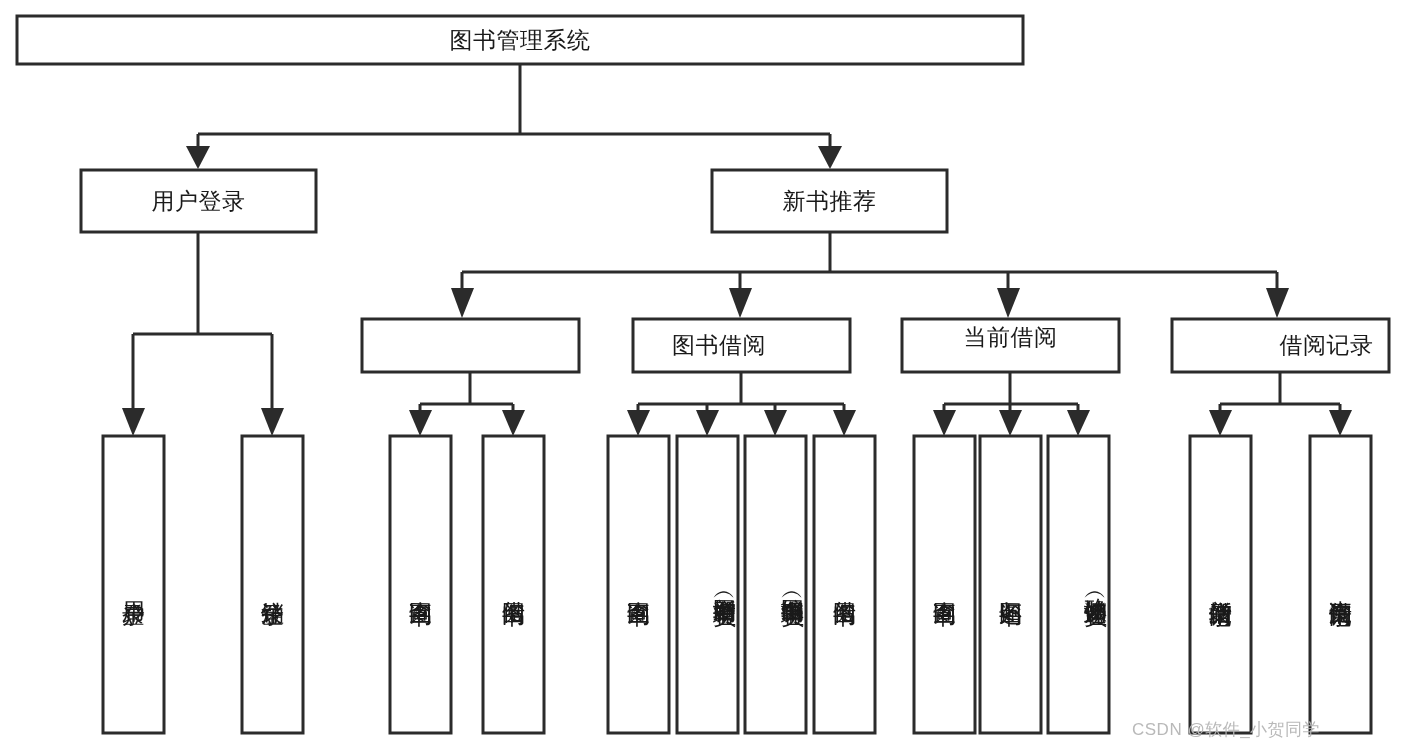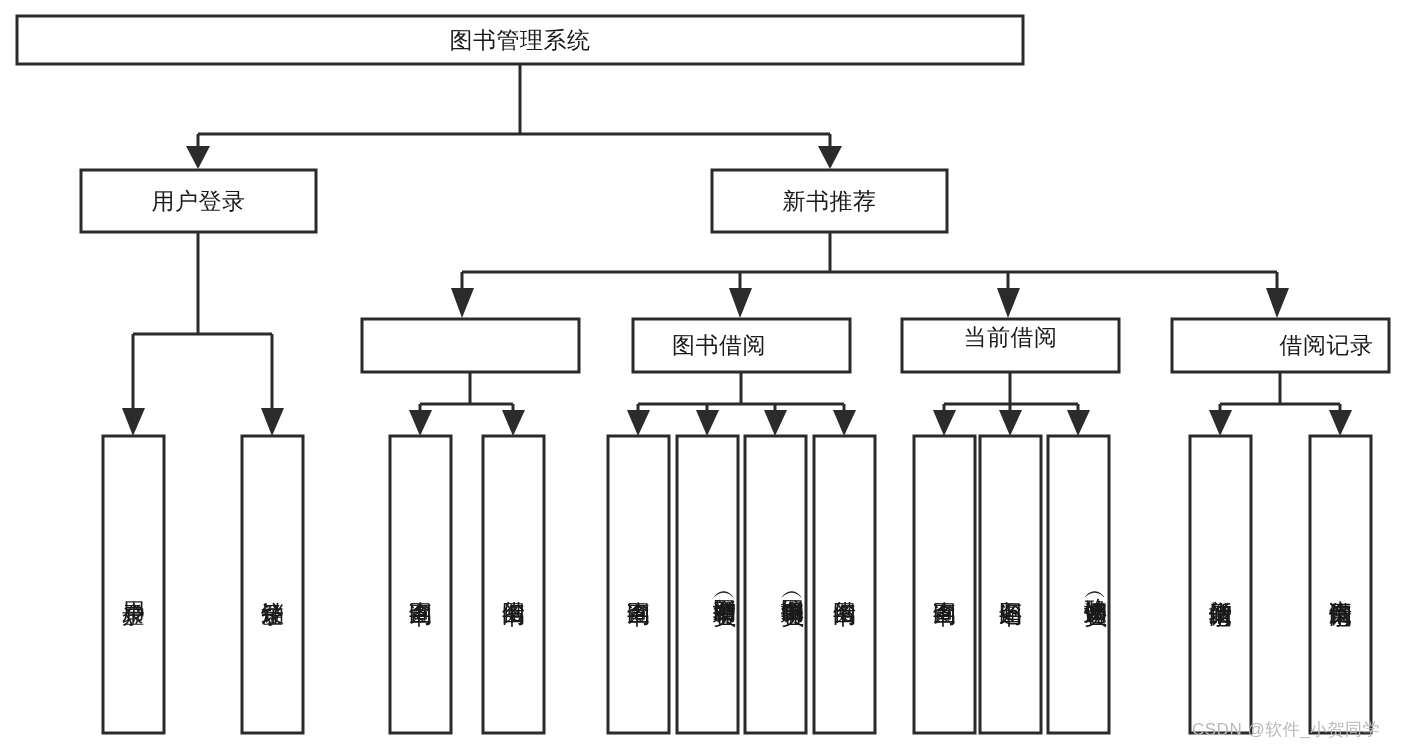--- a/index.html
+++ b/index.html
@@ -192,15 +192,15 @@
   <div class="node-label-v" style="left:745px; top:436px; width:61px; height:297px; align-items:flex-start;">编辑图书（管理员）</div>
   <div class="node-label-v" style="left:814px; top:436px; width:61px; height:297px;">借阅图书</div>
 
   <div class="node-label-v" style="left:914px; top:436px; width:61px; height:297px;">查询图书</div>
   <div class="node-label-v" style="left:980px; top:436px; width:61px; height:297px;">归还图书</div>
   <div class="node-label-v" style="left:1048px; top:436px; width:61px; height:297px; align-items:flex-start;">确认归还（管理员）</div>
 
   <div class="node-label-v" style="left:1190px; top:436px; width:61px; height:297px;">新增借阅记录</div>
   <div class="node-label-v" style="left:1310px; top:436px; width:61px; height:297px;">查询借阅记录</div>
 
-  <div class="watermark" style="left:1192px; top:718px;">CSDN @软件_小贺同学</div>
+  <div class="watermark" style="left:1132px; top:718px;">CSDN @软件_小贺同学</div>
 
 </div>
 
 </body></html>

